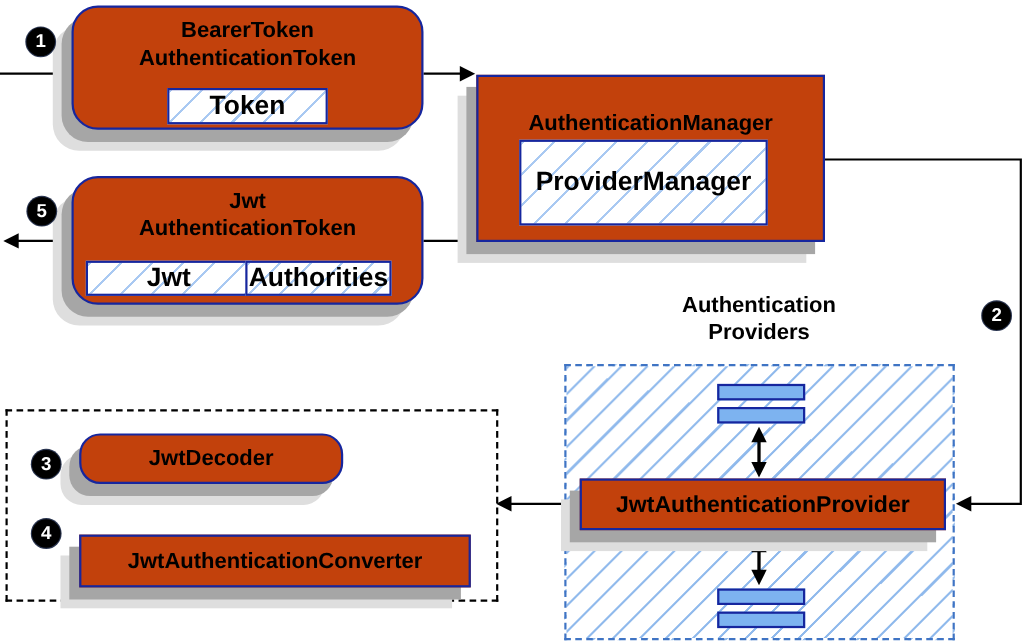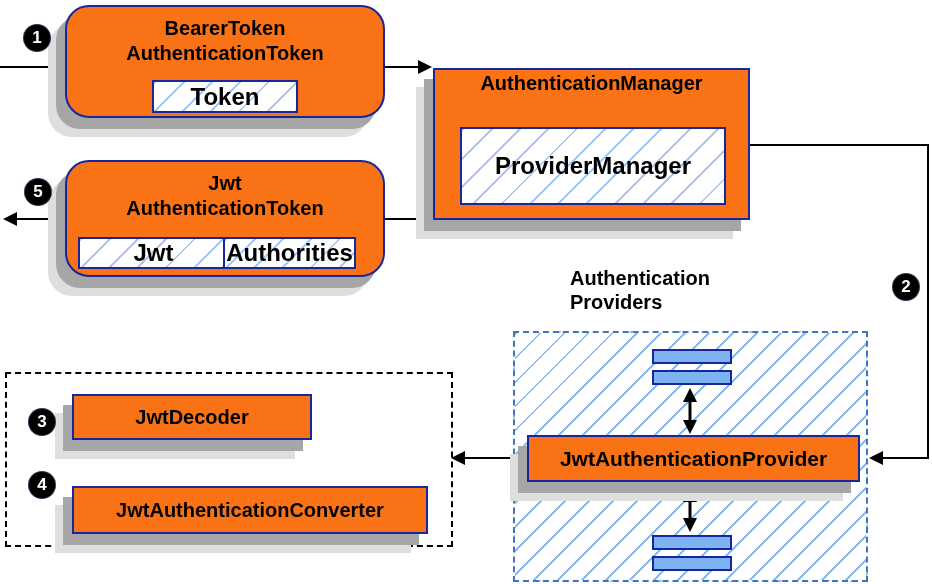--- a/index.html
+++ b/index.html
@@ -21,21 +21,21 @@
     border:2px dashed #000;
     background:transparent;
   }
 
   
   svg.wires{position:absolute;left:0;top:0;z-index:2;}
 
   
   .box{
     position:absolute;z-index:3;
-    background:#f97316;
+    background:#c2410c;
     border:2px solid #16269e;
     box-shadow:-9px 11px 0 #a6a6a6,-17px 19px 0 #dedede;
   }
   .box.rounded{border-radius:24px;}
   .box .title{
     font-weight:bold;font-size:20px;line-height:25px;text-align:center;
     padding-top:9px;white-space:nowrap;
   }
   .box.flexc{display:flex;align-items:center;justify-content:center;
     font-weight:bold;font-size:20px;}
@@ -61,21 +61,21 @@
   
   .stepnum{
     position:absolute;z-index:5;width:26px;height:26px;border-radius:50%;
     background:#000;color:#fff;display:flex;align-items:center;justify-content:center;
     font-weight:bold;font-size:17px;box-shadow:0 0 0 1px #2a3550;
   }
 
   
   .free-label{
     position:absolute;z-index:3;font-weight:bold;font-size:20px;line-height:24px;
-    white-space:nowrap;
+    text-align:center;white-space:nowrap;
   }
 </style>
 </head>
 <body>
 
 <div class="canvas">
 
   <div class="group blue-hatch" style="left:513px;top:331px;width:355px;height:251px;"></div>
 
   <div class="group black-dash" style="left:5px;top:372px;width:448px;height:175px;"></div>
@@ -111,22 +111,22 @@
     <div class="title">
       <span>BearerToken</span><br>
       <span>AuthenticationToken</span>
     </div>
     <div class="subbox" style="left:85px;top:73px;width:146px;height:33px;">
       <span>Token</span>
     </div>
   </div>
 
   <div class="box" style="left:433px;top:68px;width:317px;height:152px;">
-    <div class="title" style="padding-top:1px;">AuthenticationManager</div>
-    <div class="subbox" style="left:25px;top:57px;width:266px;height:78px;">
+    <div class="title" style="padding-top:30px;">AuthenticationManager</div>
+    <div class="subbox" style="left:37px;top:57px;width:226px;height:78px;">
       <span>ProviderManager</span>
     </div>
   </div>
 
   <div class="box rounded" style="left:65px;top:160px;width:320px;height:117px;">
     <div class="title">
       <span>Jwt</span><br>
       <span>AuthenticationToken</span>
     </div>
     <div class="subbox" style="left:11px;top:75px;width:151px;height:32px;">
@@ -144,21 +144,21 @@
 
   <div class="bar" style="left:652px;top:349px;"></div>
   <div class="bar" style="left:652px;top:370px;"></div>
   <div class="bar" style="left:652px;top:535px;"></div>
   <div class="bar" style="left:652px;top:556px;"></div>
 
   <div class="box flexc prov" style="left:527px;top:435px;width:333px;height:47px;">
     <span>JwtAuthenticationProvider</span>
   </div>
 
-  <div class="box flexc" style="left:72px;top:394px;width:240px;height:46px;">
+  <div class="box flexc" style="left:72px;top:394px;width:240px;height:46px;border-radius:19px;">
     <span>JwtDecoder</span>
   </div>
   <div class="box flexc" style="left:72px;top:486px;width:356px;height:48px;">
     <span>JwtAuthenticationConverter</span>
   </div>
 
   <div class="stepnum" style="left:24px;top:25px;">
     <span>1</span>
   </div>
   <div class="stepnum" style="left:893px;top:274px;">

